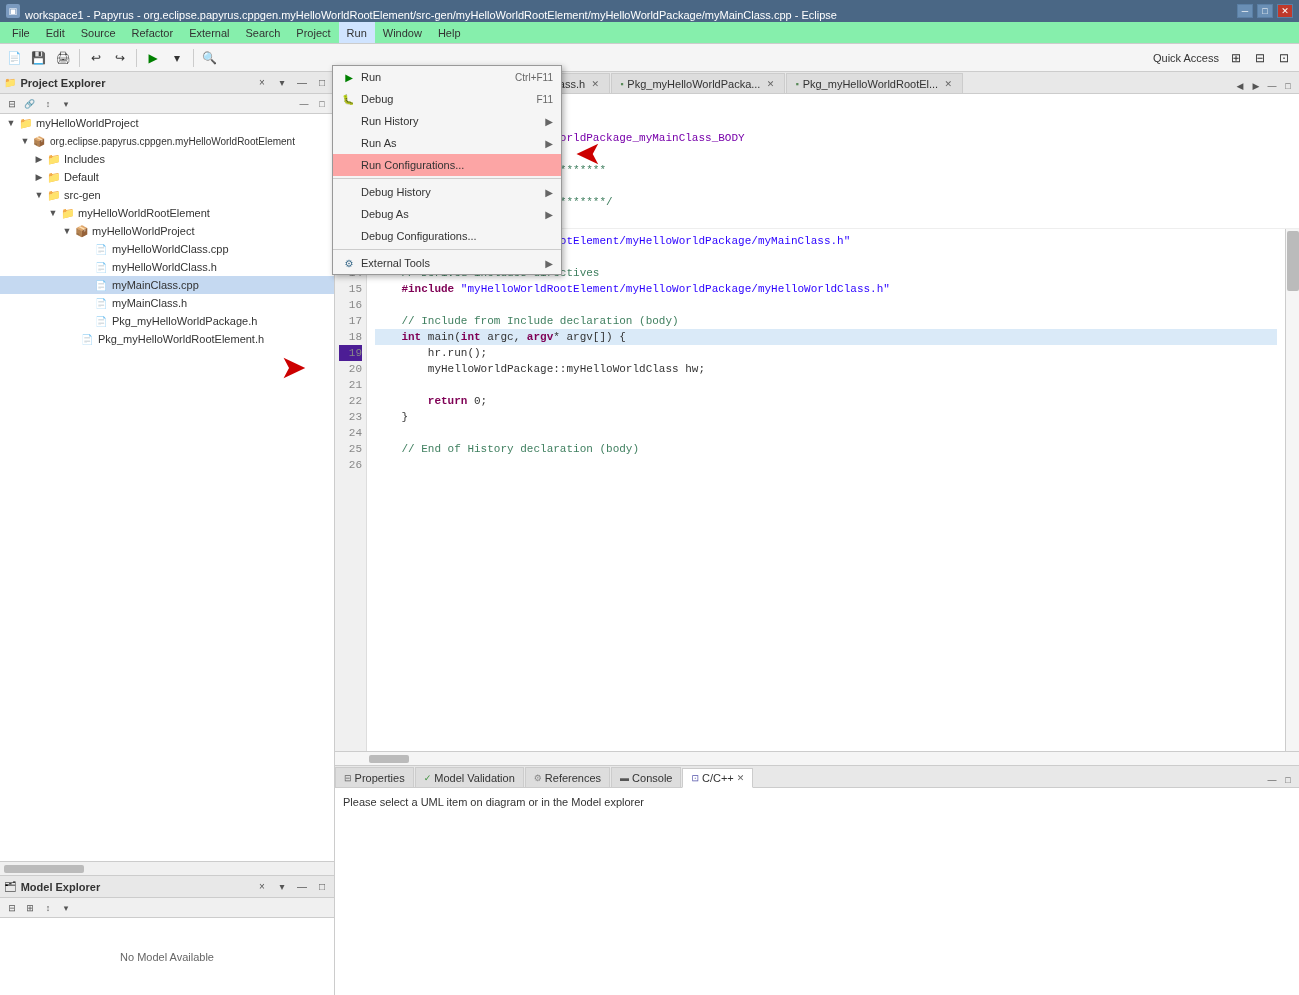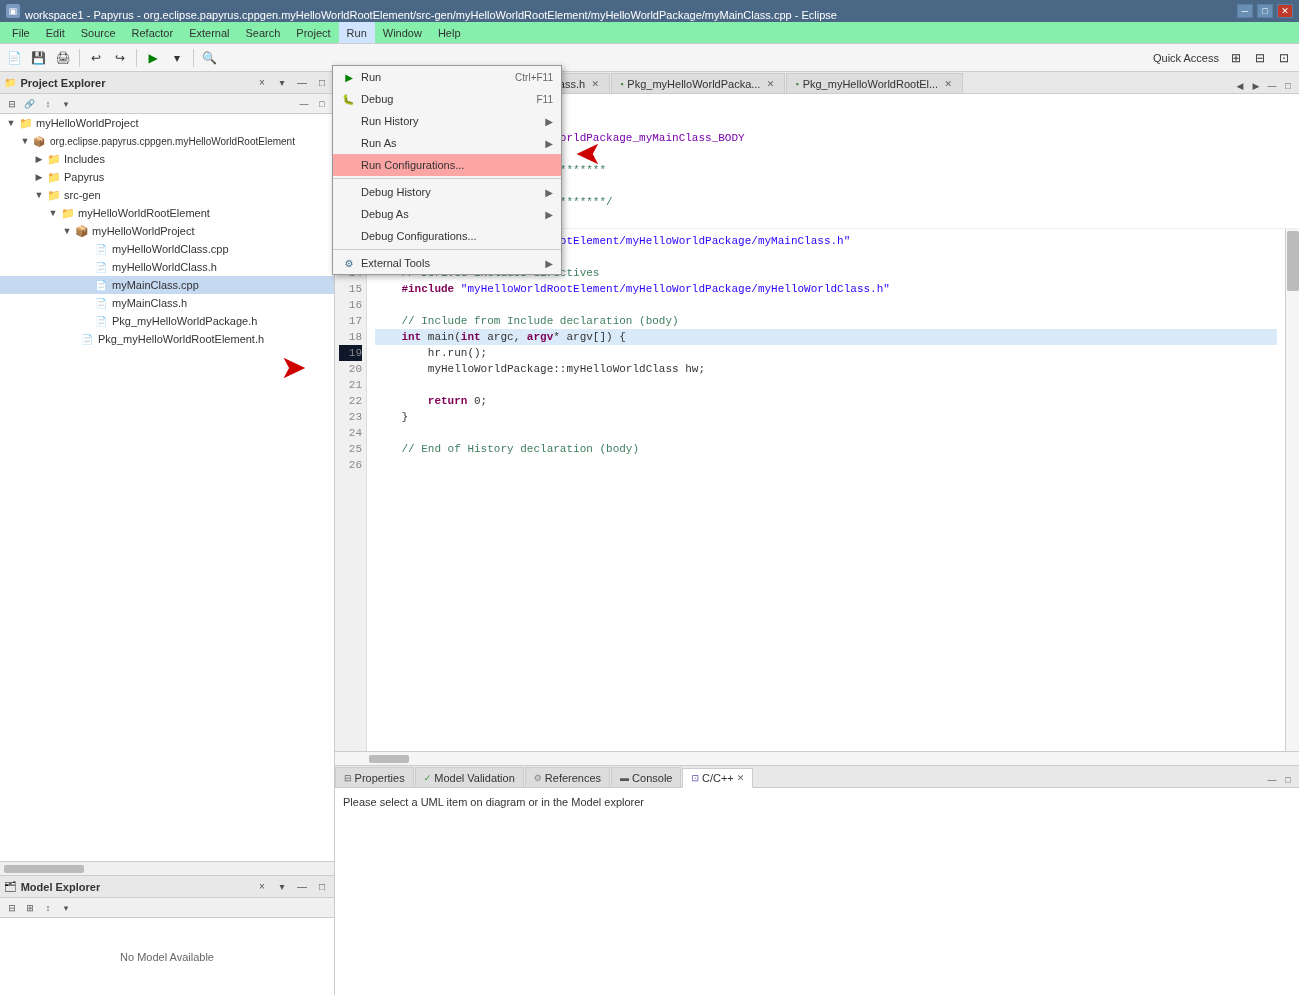--- a/index.html
+++ b/index.html
@@ -459,21 +459,21 @@
         <span class="tree-indent" style="width:32px;"></span>
         <span class="tree-toggle">▶</span>
         <span class="tree-icon icon-folder">📁</span>
         <span class="tree-label">Includes</span>
       </div>
 
       <div class="tree-item">
         <span class="tree-indent" style="width:32px;"></span>
         <span class="tree-toggle">▶</span>
         <span class="tree-icon icon-folder">📁</span>
-        <span class="tree-label">Papyrus</span>
+        <span class="tree-label">Default</span>
       </div>
 
       <div class="tree-item">
         <span class="tree-indent" style="width:32px;"></span>
         <span class="tree-toggle">▼</span>
         <span class="tree-icon icon-folder">📁</span>
         <span class="tree-label">src-gen</span>
       </div>
 
       <div class="tree-item">
@@ -620,21 +620,21 @@
 
         <div style="display:flex;flex:1;overflow:hidden;">
           <div class="line-numbers">
             <div>12</div>
             <div>13</div>
             <div>14</div>
             <div>15</div>
             <div>16</div>
             <div>17</div>
             <div>18</div>
-            <div style="background:#0f172a;">19</div>
+            <div style="background:#4c1d95;">19</div>
             <div>20</div>
             <div>21</div>
             <div>22</div>
             <div>23</div>
             <div>24</div>
             <div>25</div>
             <div>26</div>
           </div>
           <div class="code-content">
             <div class="code-line">    <span style="color:#7f0055;font-weight:bold;">#include</span> <span style="color:#2a00ff;">"myHelloWorldRootElement/myHelloWorldPackage/myMainClass.h"</span></div>

